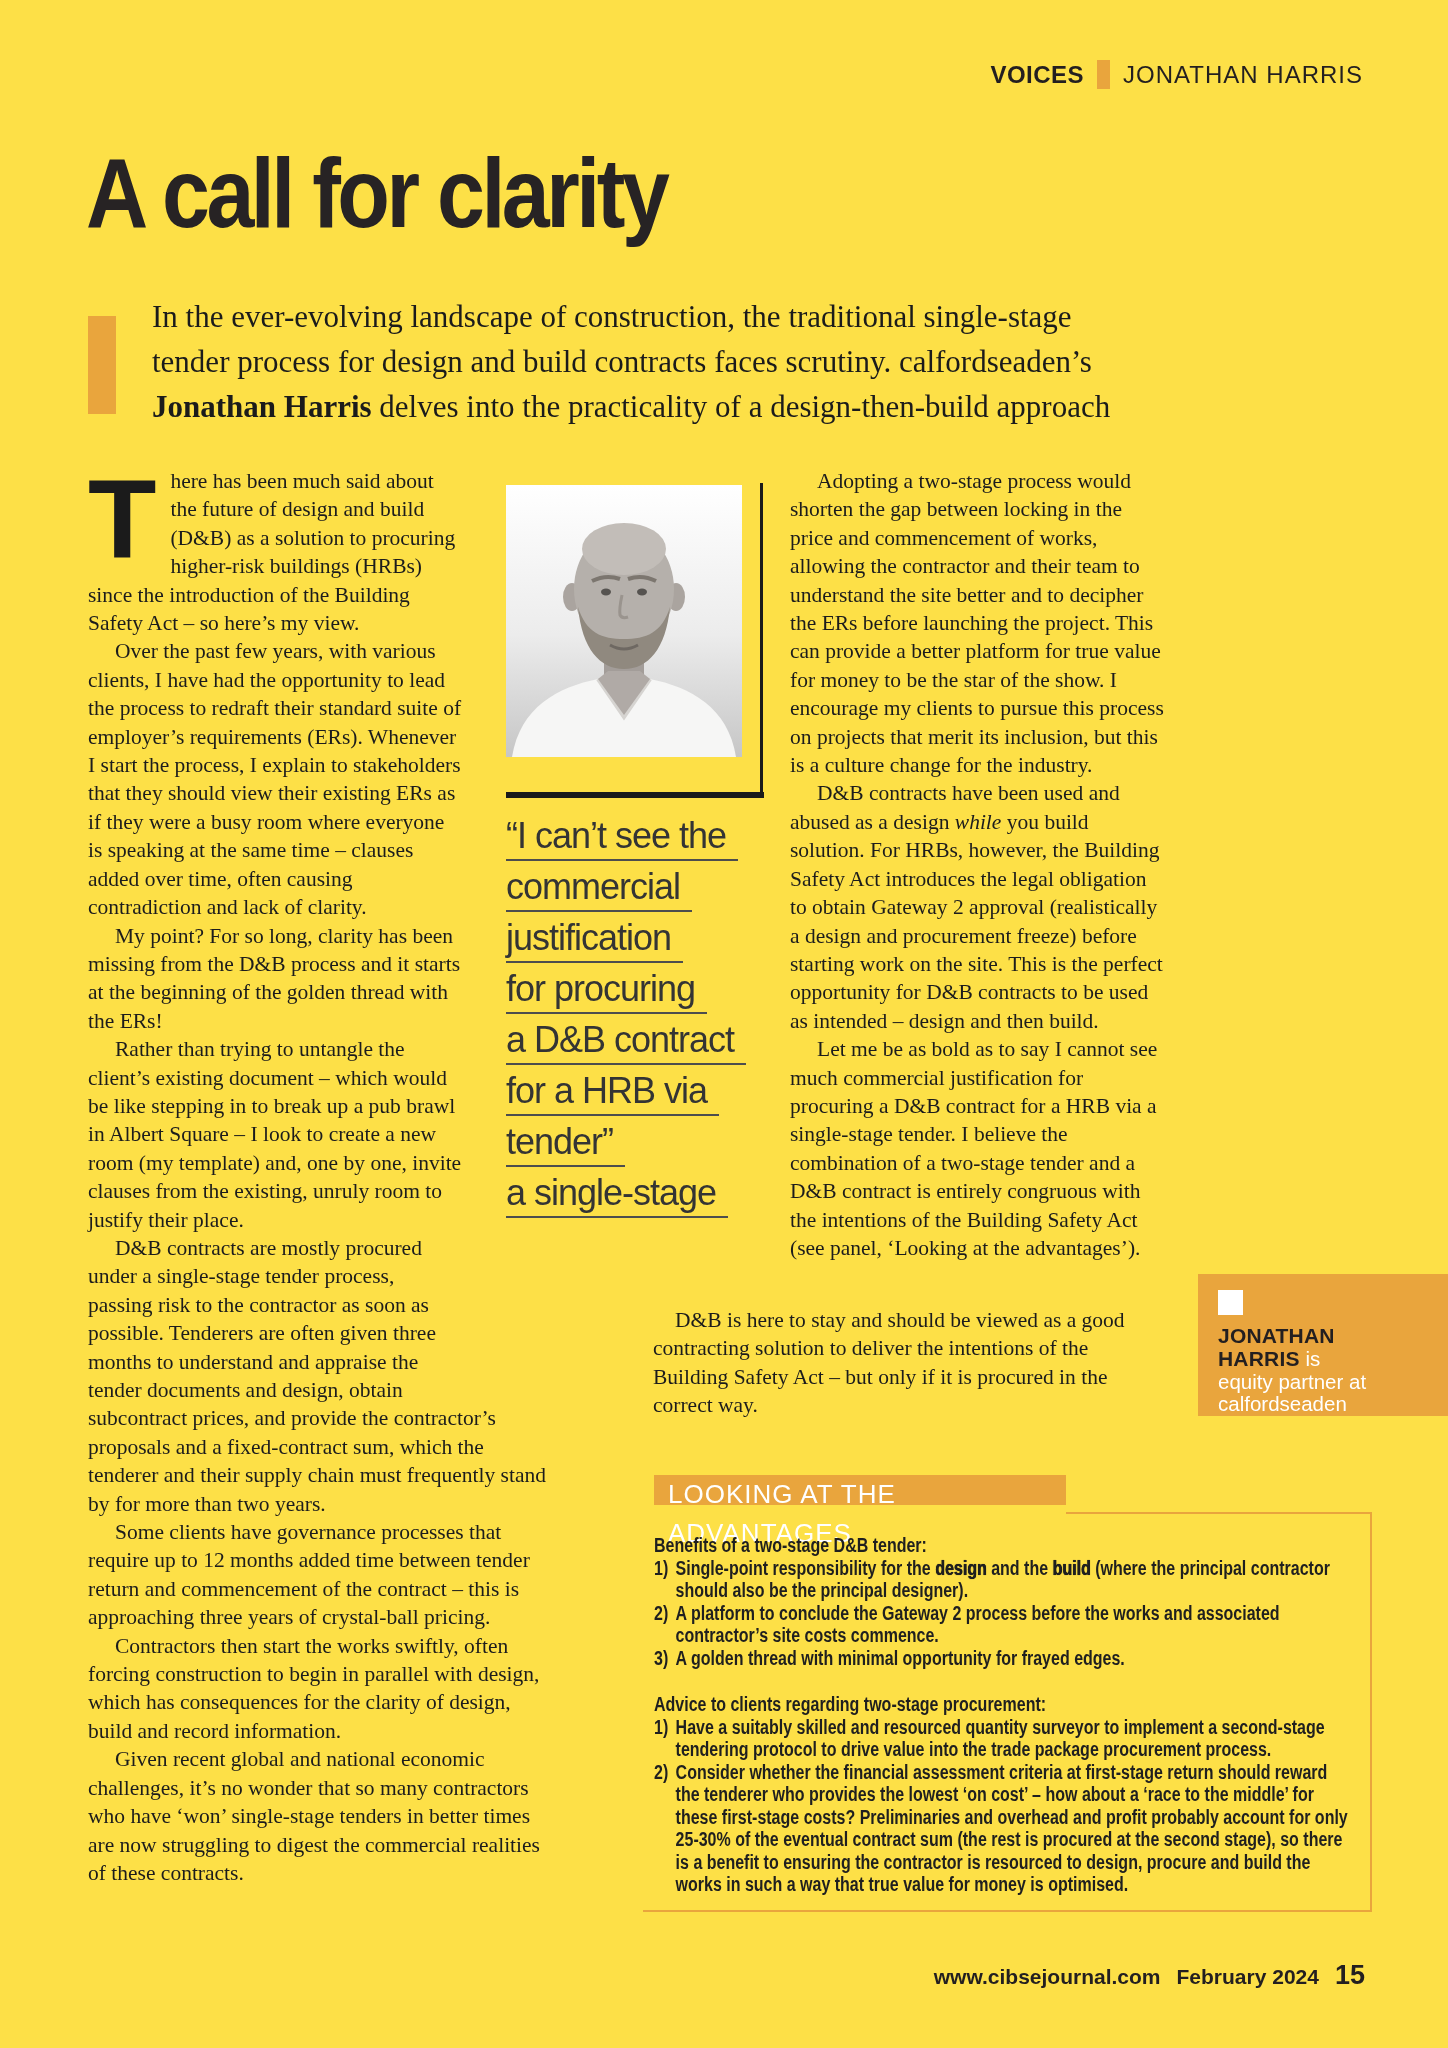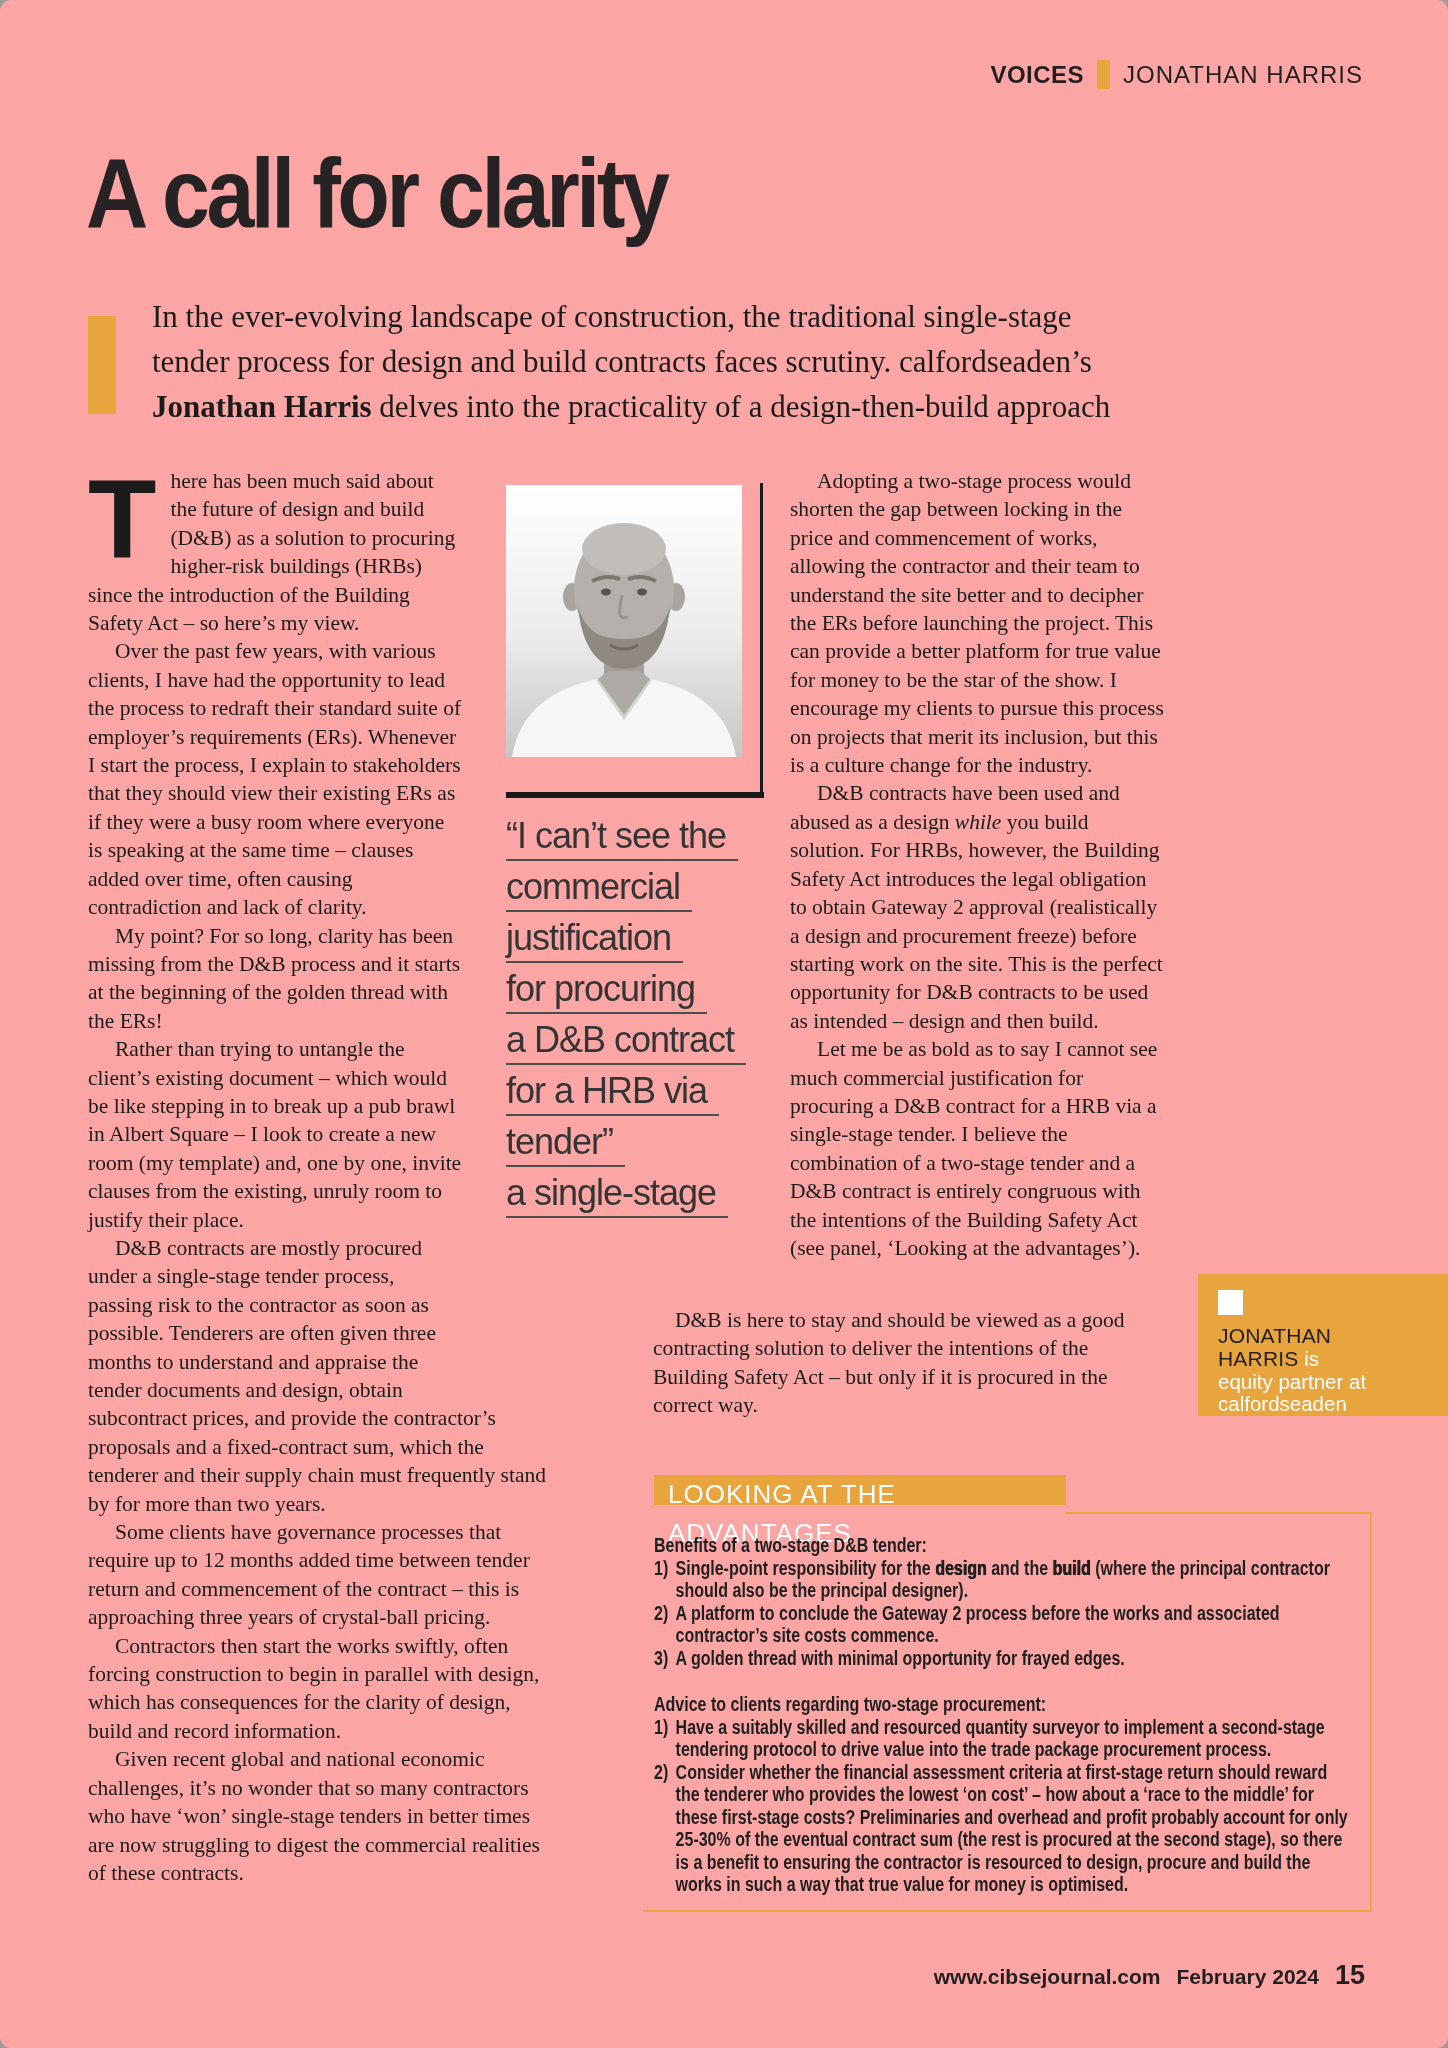--- a/index.html
+++ b/index.html
@@ -1,20 +1,20 @@
 <!DOCTYPE html>
 <html><head>
 <meta charset="utf-8">
 <style>
   * { margin:0; padding:0; box-sizing:border-box; }
   html,body { background:#9a9a9a; }
   #page {
-    position:relative; width:1448px; height:2048px; background:#fca5a5;
+    position:relative; width:1448px; height:2048px; background:#fde047;
     margin:0 auto; overflow:hidden;
-    font-family:"Liberation Serif", serif; color:#1c1c1c;border-radius:11px;
+    font-family:"Liberation Serif", serif; color:#1c1c1c;
   }
   
   .hdr { position:absolute; top:60px; right:85px; display:flex; align-items:center; gap:13px; font-family:"Liberation Sans", sans-serif; }
   .hdr-section { font-weight:700; font-size:24px; letter-spacing:.5px; color:#231f20; }
   .hdr-bar { width:13px; height:29px; background:#E9A53D; }
   .hdr-author { font-weight:400; font-size:24px; letter-spacing:1px; color:#231f20; }
   
   .title {
     position:absolute; left:86px; top:136px; white-space:nowrap;
     font-family:"Liberation Sans", sans-serif; font-weight:700;
@@ -56,21 +56,21 @@
   }
   
   .closing { position:absolute; left:653px; top:1306px; width:514px; text-indent:22px; }
   
   .author-box {
     position:absolute; left:1198px; top:1274px; width:250px; height:142px;
     background:#E9A53D; padding:16px 14px 0 20px;
     font-family:"Liberation Sans", sans-serif;
   }
   .ab-sq { width:25px; height:25px; background:#ffffff; margin-bottom:9px; }
-  .ab-name { font-weight:400; font-size:21px; line-height:23px; letter-spacing:.2px; color:#231f20; }
+  .ab-name { font-weight:700; font-size:21px; line-height:23px; letter-spacing:.2px; color:#231f20; }
   .ab-is, .ab-role { color:#ffffff; font-weight:400; font-size:20.5px; }
   .ab-role { line-height:22px; }
   
   .panel-title {
     position:absolute; left:654px; top:1475px; width:412px; height:30px;
     background:#E9A53D; color:#ffffff; font-family:"Liberation Sans", sans-serif;
     font-weight:400; font-size:26px; line-height:39px; letter-spacing:1px;
     padding-left:14px;
   }
   .pb { position:absolute; background:#E9A53D; }

